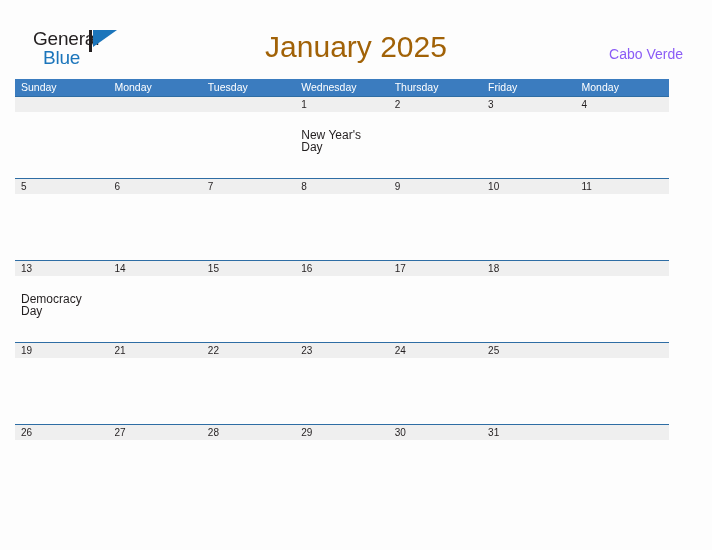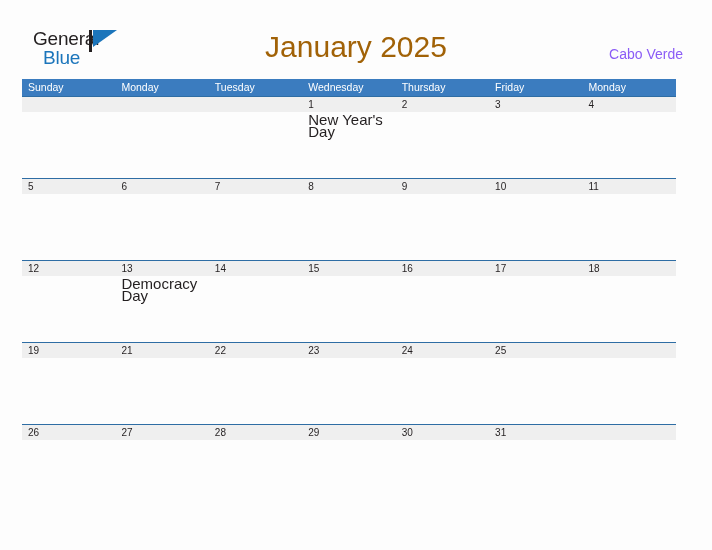--- a/index.html
+++ b/index.html
@@ -72,21 +72,21 @@
     position: absolute;
     right: 29px;
     top: 46px;
     font-size: 14px;
     color: #8b5cf6;
   }
 
   
   .calendar {
     position: absolute;
-    left: 22px;
+    left: 15px;
     top: 79px;
     width: 654px;
   }
 
   .weekday-header {
     display: flex;
     background: #3b7cbf;
     height: 17px;
   }
   .weekday-cell {
@@ -129,24 +129,24 @@
     position: relative;
   }
   .day-number {
     position: relative;
     font-size: 10px;
     line-height: 15px;
     color: #231f20;
     height: 15px;
   }
   .day-event {
-    font-size: 15px;
+    font-size: 12px;
     line-height: 12px;
     color: #231f20;
-    margin-top: 2px;
+    margin-top: 17px;
     padding-right: 4px;
   }
 </style>
 </head>
 <body>
 
 <div class="page-header">
 
   <div class="logo">
     <span class="logo-general">General</span>
@@ -240,24 +240,20 @@
           <div class="day-number">11</div>
           <div class="day-event"></div>
         </div>
     </div>
   </div>
 
   <div class="week-row">
     <div class="week-band"></div>
     <div class="day-cells">
       <div class="day-cell">
-          <div class="day-number">12</div>
-          <div class="day-event"></div>
-        </div>
-      <div class="day-cell">
           <div class="day-number">13</div>
           <div class="day-event">Democracy Day</div>
         </div>
       <div class="day-cell">
           <div class="day-number">14</div>
           <div class="day-event"></div>
         </div>
       <div class="day-cell">
           <div class="day-number">15</div>
           <div class="day-event"></div>

